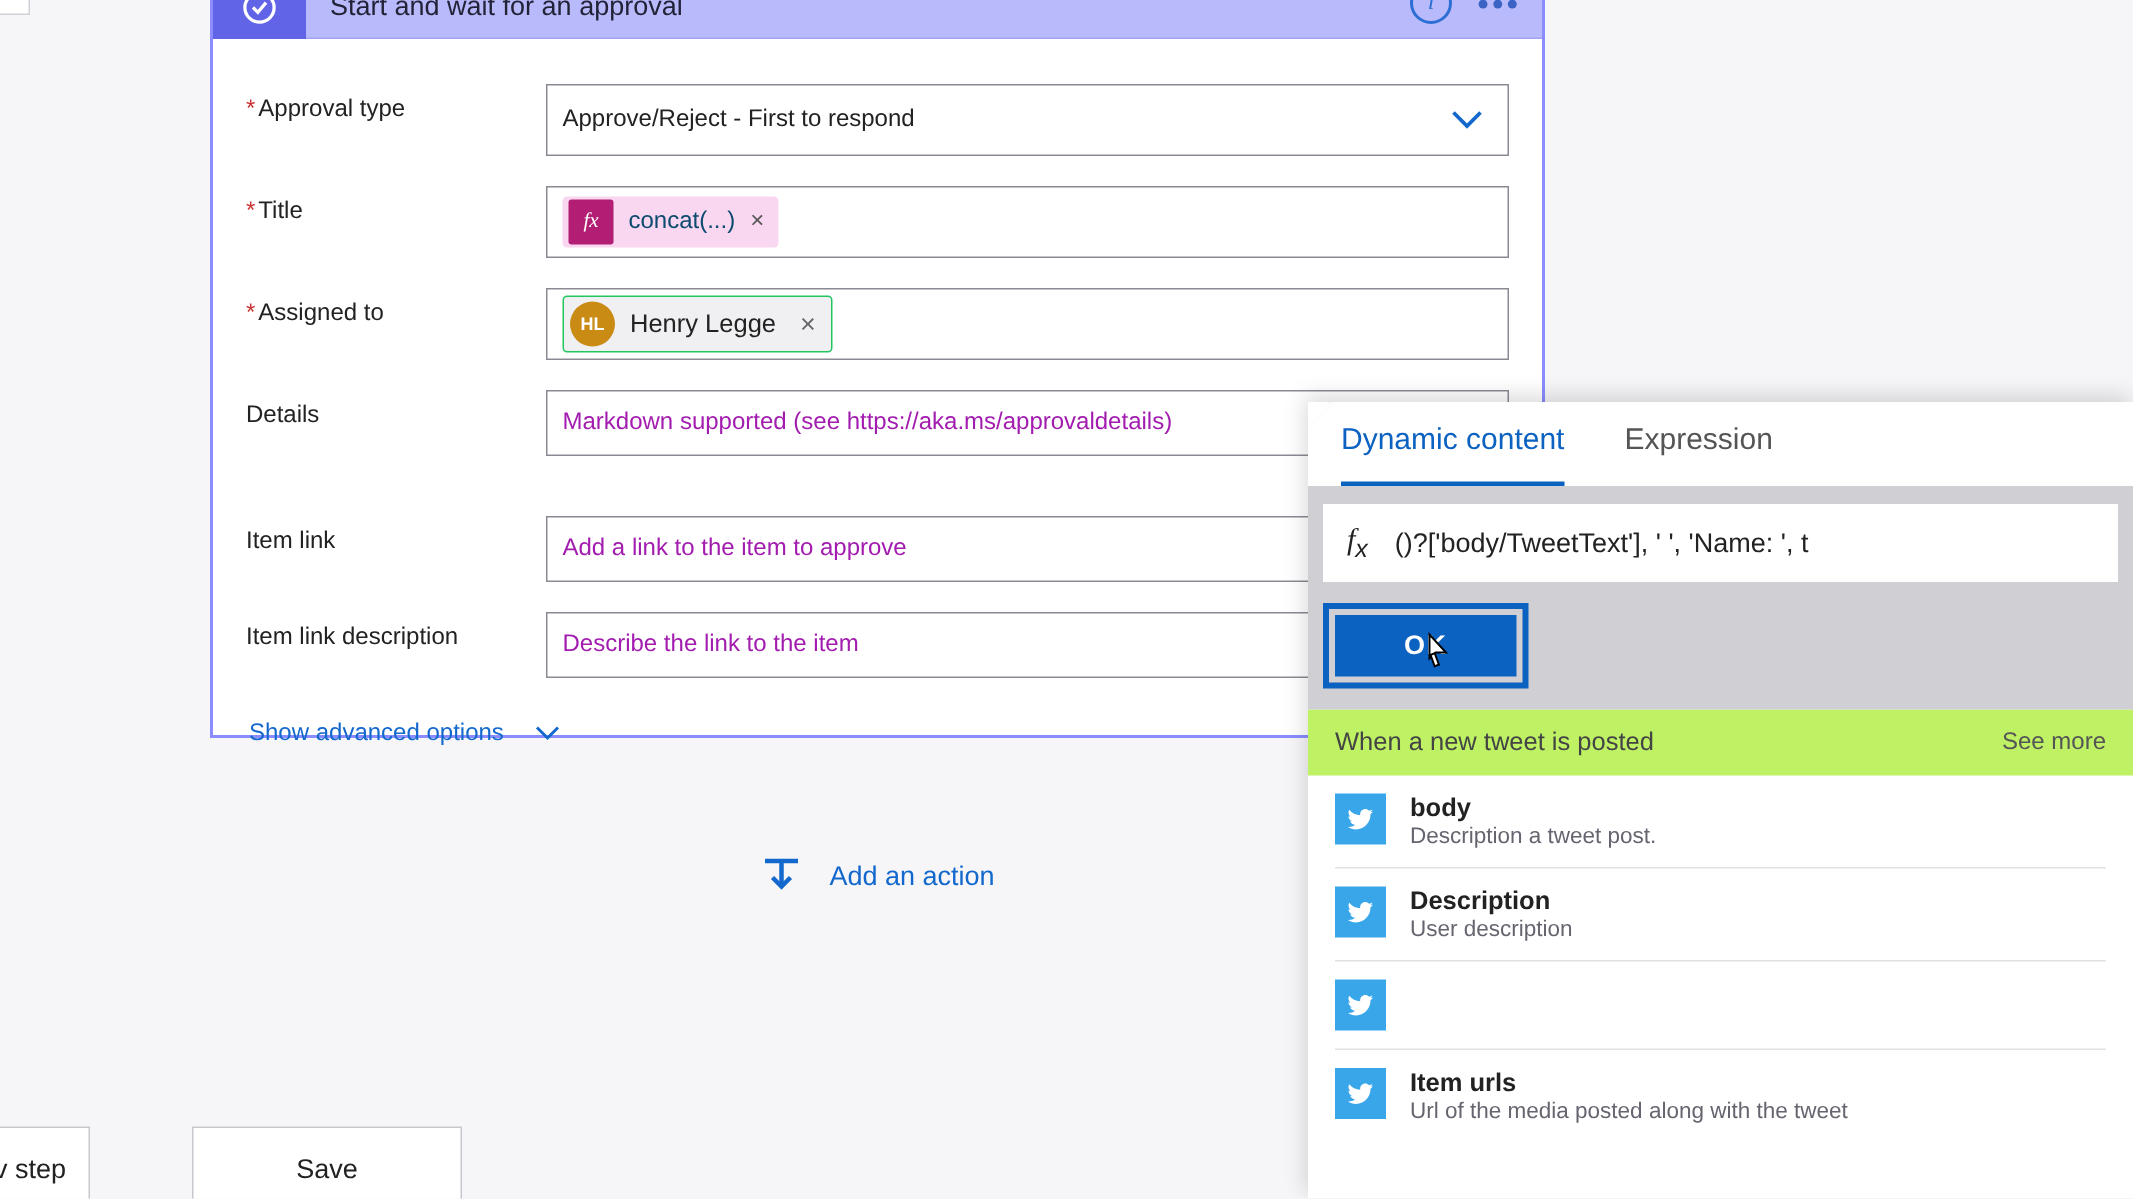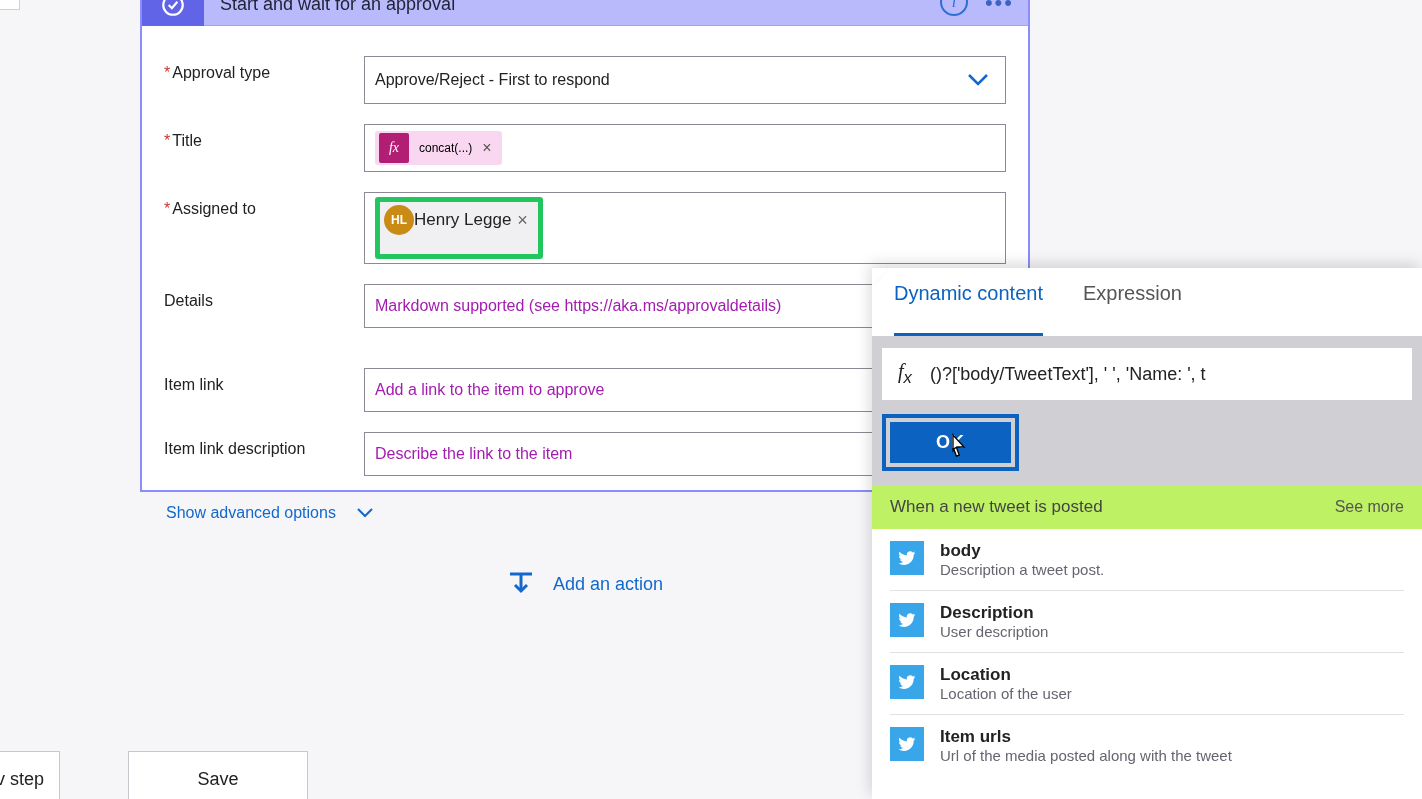--- a/index.html
+++ b/index.html
@@ -52,26 +52,26 @@
 
   .token {
     display: inline-flex; align-items: center; background: #f9d7f0;
     border-radius: 3px; padding: 2px 10px 2px 4px; gap: 10px;
   }
   .token-fx {
     width: 30px; height: 30px; background: #b21e73; color: #fff;
     display: flex; align-items: center; justify-content: center;
     font-style: italic; font-family: Georgia, serif; font-size: 14px; border-radius: 2px;
   }
-  .token-label { font-size: 12px; color: #000000; }
+  .token-label { font-size: 16px; color: #0c4a6e; }
   .token-x { color: #555; font-size: 16px; }
 
   .person {
-    display: inline-flex; align-items: center; background: #f0f0f2; border: 5px solid #22c55e;
-    border-radius: 3px; padding: 3px 10px 19px 4px; 
+    display: inline-flex; align-items: center; background: #f0f0f2; border: 1px solid #22c55e;
+    border-radius: 3px; padding: 3px 10px 3px 4px; gap: 10px;
   }
   .avatar {
     width: 30px; height: 30px; border-radius: 50%; background: #c98b14; color: #fff;
     display: flex; align-items: center; justify-content: center; font-size: 12px; font-weight: 600;
   }
   .person-name { font-size: 17px; color: #222; }
   .person-x { color: #666; font-size: 18px; margin-left: 6px; }
 
   .placeholder { font-size: 16px; color: #a21caf; }
 
@@ -100,21 +100,21 @@
   .panel {
     position: absolute; right: 0; top: 268px; width: 550px; bottom: 0;
     background: #fff; box-shadow: -2px -4px 14px rgba(0,0,0,.15);
     display: flex; flex-direction: column; overflow: hidden;
   }
   .panel-notch {
     position: absolute; top: -10px; left: -14px; width: 24px; height: 24px; background: #fff;
     transform: rotate(45deg); box-shadow: -2px -2px 6px rgba(0,0,0,.08);
   }
   .tabs { display: flex; gap: 40px; padding: 14px 22px 0 22px; }
-  .tab { font-size: 20px; color: #555; padding-bottom: 28px; border-bottom: 3px solid transparent; }
+  .tab { font-size: 20px; color: #555; padding-bottom: 16px; border-bottom: 3px solid transparent; }
   .tab.active { color: #0b62c0; border-bottom-color: #0b62c0; font-weight: 500; }
 
   .expr-shell { background: #cfcfd4; padding: 12px 10px 14px 10px; }
   .expr-row {
     background: #fff; display: flex; align-items: center; height: 52px; padding: 0 16px;
     font-family: "Consolas", monospace; font-size: 18px; color: #222; gap: 18px; overflow: hidden; white-space: nowrap;
   }
   .fx-sym { font-family: Georgia, serif; font-style: italic; font-size: 20px; }
   .ok-wrap { border: 4px solid #0b62c0; display: inline-block; margin-top: 14px; padding: 4px; }
   .ok-btn {
@@ -297,24 +297,20 @@
         <span class="item-title">Description</span>
         <span class="item-sub">User description</span>
       </div>
     </div>
     <div class="item">
       <div class="tw-icon">
         <svg width="20" height="20" viewBox="0 0 24 24" fill="#fff">
             <path d="M22 5.9c-.7.3-1.5.6-2.3.7.8-.5 1.5-1.3 1.8-2.3-.8.5-1.7.8-2.6 1C18 4.5 17 4 15.8 4c-2.3 0-4.1 1.9-4.1 4.1 0 .3 0 .6.1.9C8.3 8.9 5.1 7.2 3 4.6c-.4.6-.6 1.3-.6 2.1 0 1.4.7 2.7 1.8 3.4-.7 0-1.3-.2-1.8-.5v.1c0 2 1.4 3.7 3.3 4-.3.1-.7.1-1.1.1-.3 0-.5 0-.8-.1.5 1.6 2.1 2.8 3.9 2.9-1.4 1.1-3.2 1.8-5.2 1.8H2c1.8 1.2 4 1.9 6.3 1.9 7.5 0 11.7-6.3 11.7-11.7v-.5c.8-.6 1.5-1.3 2-2.2z"></path>
           </svg>
       </div>
-      <div class="item-texts">
-        <span class="item-title">Location</span>
-        <span class="item-sub">Location of the user</span>
-      </div>
     </div>
     <div class="item" style="border-bottom:none">
       <div class="tw-icon">
         <svg width="20" height="20" viewBox="0 0 24 24" fill="#fff">
             <path d="M22 5.9c-.7.3-1.5.6-2.3.7.8-.5 1.5-1.3 1.8-2.3-.8.5-1.7.8-2.6 1C18 4.5 17 4 15.8 4c-2.3 0-4.1 1.9-4.1 4.1 0 .3 0 .6.1.9C8.3 8.9 5.1 7.2 3 4.6c-.4.6-.6 1.3-.6 2.1 0 1.4.7 2.7 1.8 3.4-.7 0-1.3-.2-1.8-.5v.1c0 2 1.4 3.7 3.3 4-.3.1-.7.1-1.1.1-.3 0-.5 0-.8-.1.5 1.6 2.1 2.8 3.9 2.9-1.4 1.1-3.2 1.8-5.2 1.8H2c1.8 1.2 4 1.9 6.3 1.9 7.5 0 11.7-6.3 11.7-11.7v-.5c.8-.6 1.5-1.3 2-2.2z"></path>
           </svg>
       </div>
       <div class="item-texts">
         <span class="item-title">Item urls</span>
         <span class="item-sub">Url of the media posted along with the tweet</span>

